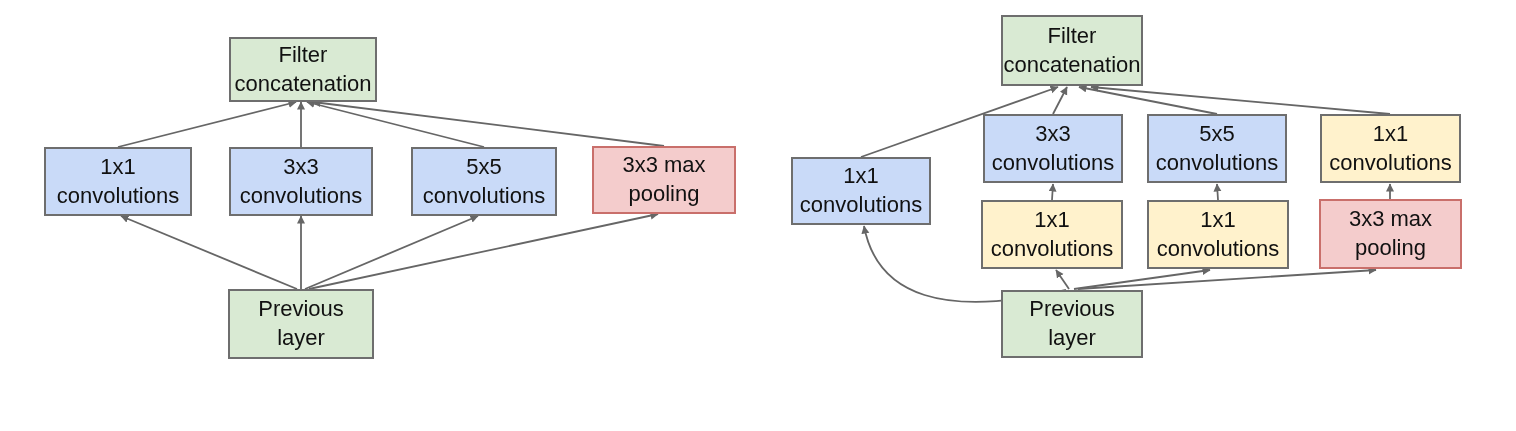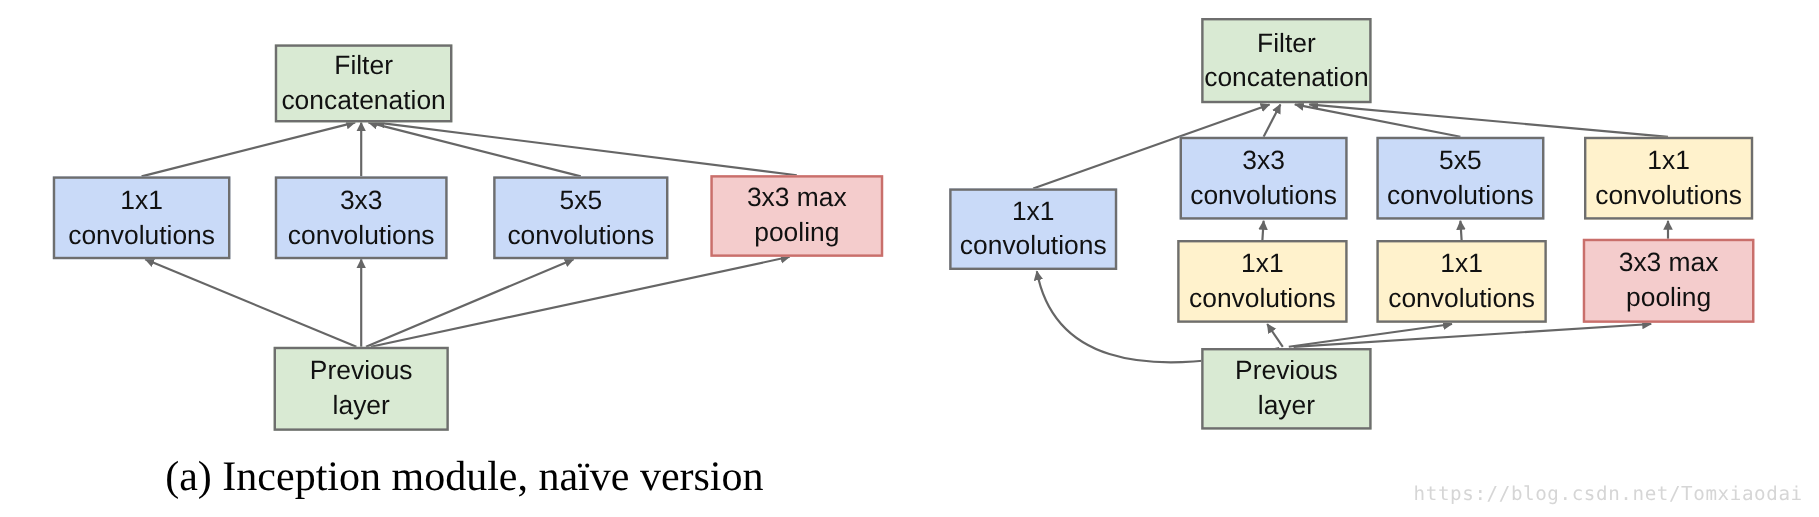--- a/index.html
+++ b/index.html
@@ -72,17 +72,15 @@
       <div class="node" style="left: 791px; top: 157px; width: 140px; height: 68px; background: rgb(201, 218, 248); border-color: rgb(110, 110, 110);">1x1 convolutions</div>
       <div class="node" style="left: 983px; top: 114px; width: 140px; height: 69px; background: rgb(201, 218, 248); border-color: rgb(110, 110, 110);">3x3 convolutions</div>
       <div class="node" style="left: 1147px; top: 114px; width: 140px; height: 69px; background: rgb(201, 218, 248); border-color: rgb(110, 110, 110);">5x5 convolutions</div>
       <div class="node" style="left: 1320px; top: 114px; width: 141px; height: 69px; background: rgb(255, 242, 204); border-color: rgb(110, 110, 110);">1x1 convolutions</div>
       <div class="node" style="left: 981px; top: 200px; width: 142px; height: 69px; background: rgb(255, 242, 204); border-color: rgb(110, 110, 110);">1x1 convolutions</div>
       <div class="node" style="left: 1147px; top: 200px; width: 142px; height: 69px; background: rgb(255, 242, 204); border-color: rgb(110, 110, 110);">1x1 convolutions</div>
       <div class="node" style="left: 1319px; top: 199px; width: 143px; height: 70px; background: rgb(244, 204, 204); border-color: rgb(201, 111, 107);">3x3 max pooling</div>
       <div class="node" style="left: 1001px; top: 290px; width: 142px; height: 68px; background: rgb(217, 234, 211); border-color: rgb(110, 110, 110);">Previous layer</div>
     </div>
 
-  <div class="caption" id="caption-a" style="color: rgb(0, 0, 0);">(a) Inception module, naïve version</div>
 
-  <div id="watermark" style="color: rgb(214, 214, 214);">https://blog.csdn.net/Tomxiaodai</div>
 
 </div>
 
 </body></html>

